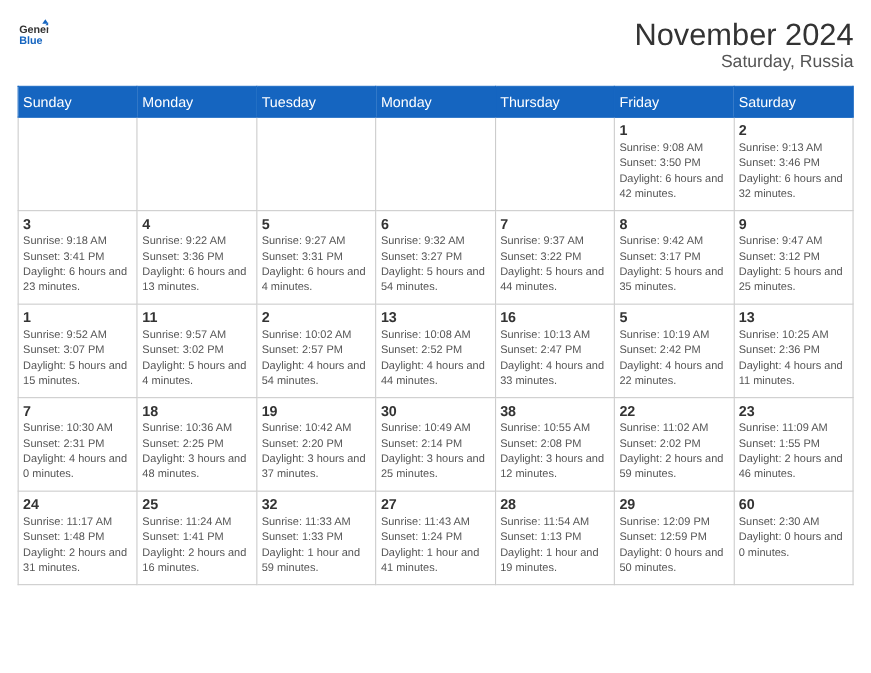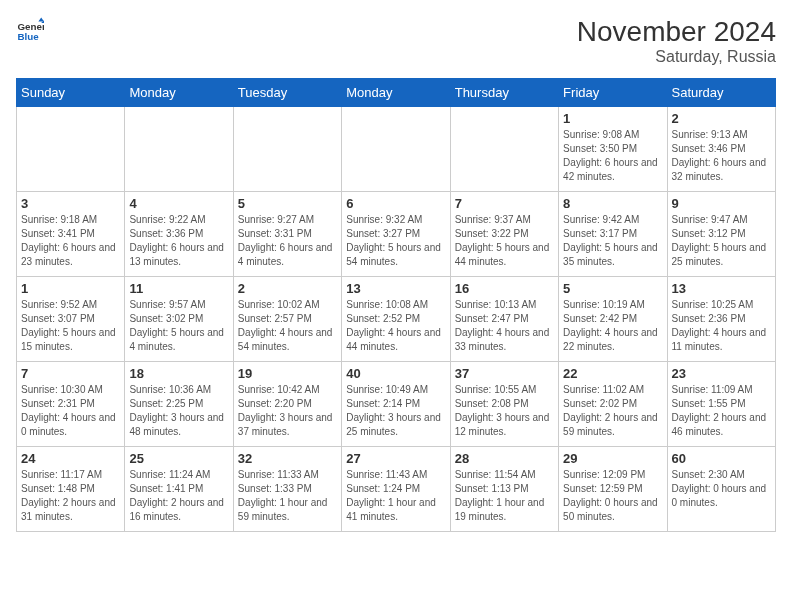--- a/index.html
+++ b/index.html
@@ -190,25 +190,25 @@
         </td>
         <td>
           <span class="day-number">18</span>
           <div class="day-info">Sunrise: 10:36 AM<br>Sunset: 2:25 PM<br>Daylight: 3 hours and 48 minutes.</div>
         </td>
         <td>
           <span class="day-number">19</span>
           <div class="day-info">Sunrise: 10:42 AM<br>Sunset: 2:20 PM<br>Daylight: 3 hours and 37 minutes.</div>
         </td>
         <td>
-          <span class="day-number">40</span>
+          <span class="day-number">30</span>
           <div class="day-info">Sunrise: 10:49 AM<br>Sunset: 2:14 PM<br>Daylight: 3 hours and 25 minutes.</div>
         </td>
         <td>
-          <span class="day-number">37</span>
+          <span class="day-number">38</span>
           <div class="day-info">Sunrise: 10:55 AM<br>Sunset: 2:08 PM<br>Daylight: 3 hours and 12 minutes.</div>
         </td>
         <td>
           <span class="day-number">22</span>
           <div class="day-info">Sunrise: 11:02 AM<br>Sunset: 2:02 PM<br>Daylight: 2 hours and 59 minutes.</div>
         </td>
         <td>
           <span class="day-number">23</span>
           <div class="day-info">Sunrise: 11:09 AM<br>Sunset: 1:55 PM<br>Daylight: 2 hours and 46 minutes.</div>
         </td>

